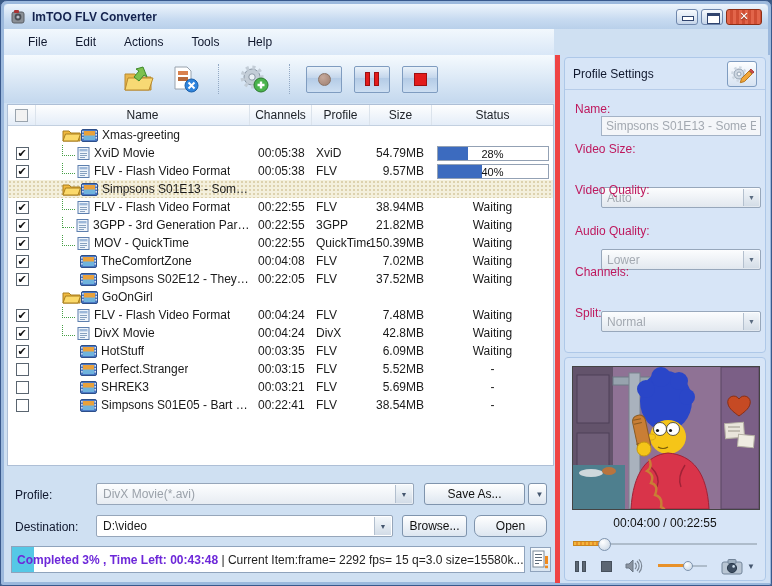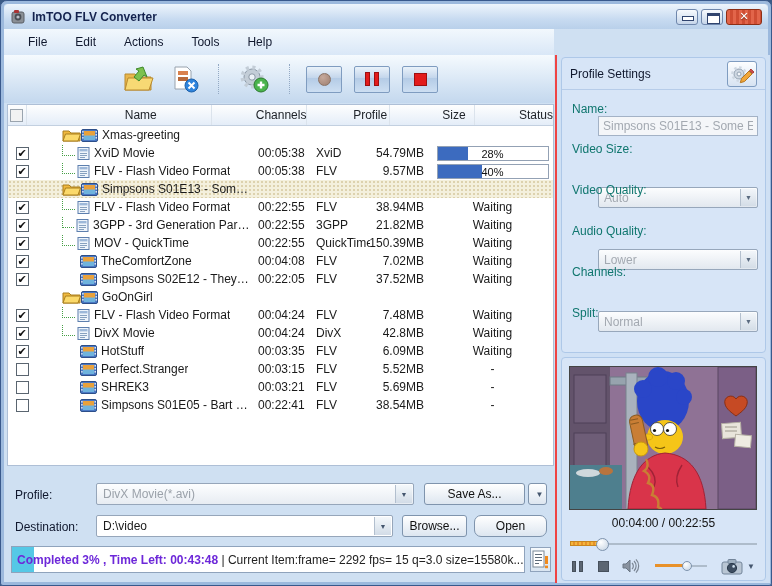--- a/index.html
+++ b/index.html
@@ -44,21 +44,21 @@
     background:linear-gradient(#eaf2fa,#c2d5eb 45%,#b4cbe6 45%,#cddff2);
     display:flex; align-items:center; justify-content:center; }
   .rec-dot { width:13px; height:13px; border-radius:50%; background:radial-gradient(circle at 35% 30%,#c6a99c,#9d7f70); border:1px solid #8a7265; }
   .pause-bars { display:flex; gap:4px; }
   .pause-bars i { width:5px; height:14px; background:#e31b1b; border:1px solid #9d0f0f; }
   .stop-sq { width:13px; height:13px; background:#e31b1b; border:1px solid #9d0f0f; }
   
   .table { position:absolute; left:6px; top:103px; width:547px; height:362px;
     background:#fff; border:1px solid #aebfd6; overflow:hidden; }
   .thead { display:flex; height:21px; background:linear-gradient(#fefefe,#e4edf8);
-    border-bottom:1px solid #c3d0e0;gap:44px; }
+    border-bottom:1px solid #c3d0e0; }
   .th { display:flex; align-items:center; justify-content:center; font-size:12px; color:#20242a;
     border-right:1px solid #dbe3ec; }
   .th.c-check { justify-content:center; }
   .row { display:flex; height:18px; align-items:center; }
   .row.selected { background:#f4f0dd;
     background-image:radial-gradient(#ddd2ae 0.8px, transparent 0.8px); background-size:4px 4px; }
   .cell { height:18px; display:flex; align-items:center; overflow:hidden; white-space:nowrap; }
   .c-check { width:28px; justify-content:center; }
   .c-name  { width:214px; }
   .c-dur   { width:62px; padding-left:8px; }
@@ -97,31 +97,31 @@
     position:absolute; overflow:hidden; }
   .statusbar .sprogress { position:absolute; left:0; top:0; bottom:0; background:#55c8e6; }
   .statusbar .stext { position:relative; padding-left:5px; white-space:nowrap; font-size:12px; }
   .statusbar .stext b { font-weight:bold; color:#6d28d9; }
   .statusbar .stext span { color:#222; }
   .log-btn { position:absolute; left:529px; top:546px; width:21px; height:25px;
     border:1px solid #8fa3bc; background:linear-gradient(#f6fafd,#d9e5f1);
     display:flex; align-items:center; justify-content:center; }
   
   .right-pane { position:absolute; left:554px; top:54px; width:215px; height:528px;
-    background:#cfe0f4; border-left:2px solid #ef4444; }
+    background:#cfe0f4; border-left:5px solid #ef4444; }
   .group { position:absolute; left:4px; right:4px; background:#d7e5f7;
     border:1px solid #aec8e8; border-radius:4px; }
   .g-profile { top:2px; height:296px; }
   .g-preview { top:302px; height:224px; }
   .ps-header { display:flex; align-items:center; height:32px; padding:0 8px;
     border-bottom:1px solid #b6cce9; }
   .ps-title { color:#10182e; font-size:12px; }
   .edit-btn { margin-left:auto; width:30px; height:26px; border:1px solid #7f9cc0; border-radius:3px;
     background:linear-gradient(#fdfeff,#d7e3f2); display:flex; align-items:center; justify-content:center; }
-  .field-label { position:absolute; left:10px; font-size:12px; color:#0f766e; }
+  .field-label { position:absolute; left:10px; font-size:12px; color:#be185d; }
   .field-ctl { position:absolute; left:36px; width:160px; }
   .txt-input { width:160px; height:20px; border:1px solid #a3b2c6; background:#f4f6f9;
     color:#a3a9b1; font-size:12px; padding:0 4px; font-family:"Liberation Sans","DejaVu Sans",sans-serif; }
   .fcombo { position:relative; width:160px; height:21px; border:1px solid #97a7bb; border-radius:2px;
     background:linear-gradient(#fcfdfe,#e2e8ef); display:flex; align-items:center;
     padding-left:5px; color:#a3a9b1; font-size:12px; }
   .fcombo .carrow { position:absolute; right:1px; top:1px; bottom:1px; width:16px;
     background:linear-gradient(#f2f6fa,#d4dde7); border-left:1px solid #b4c0ce;
     display:flex; align-items:center; justify-content:center; font-size:7px; color:#5a6b80; }
   

